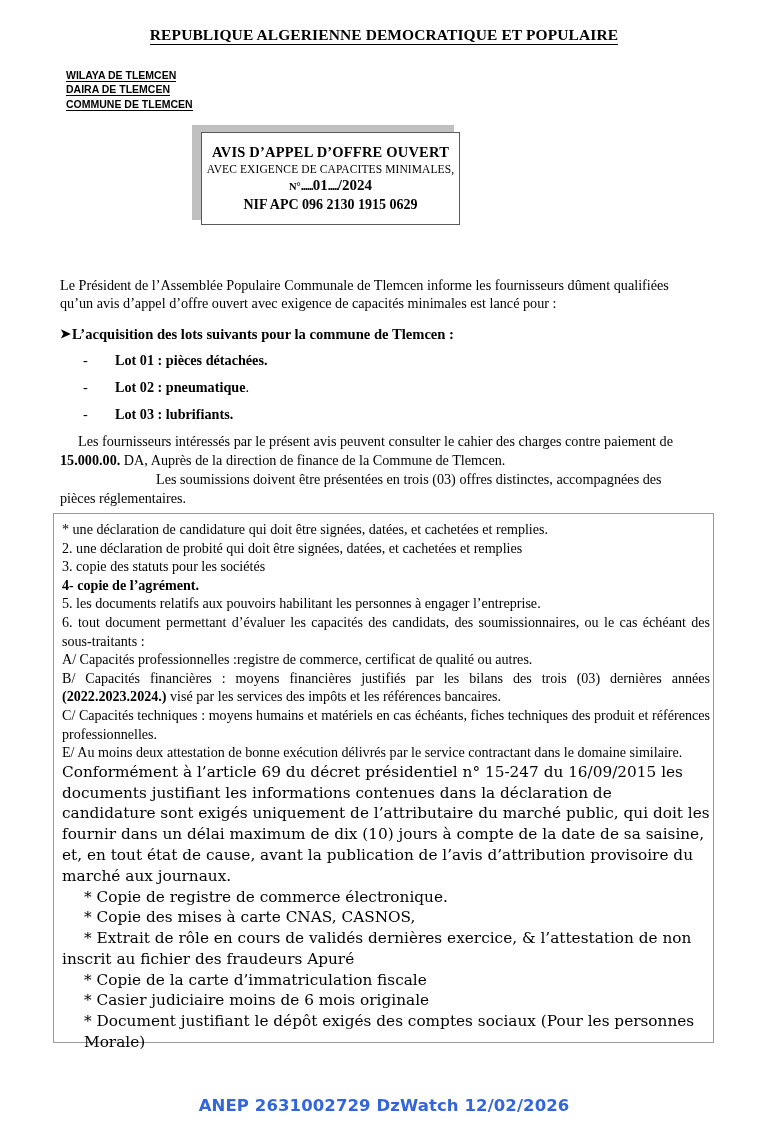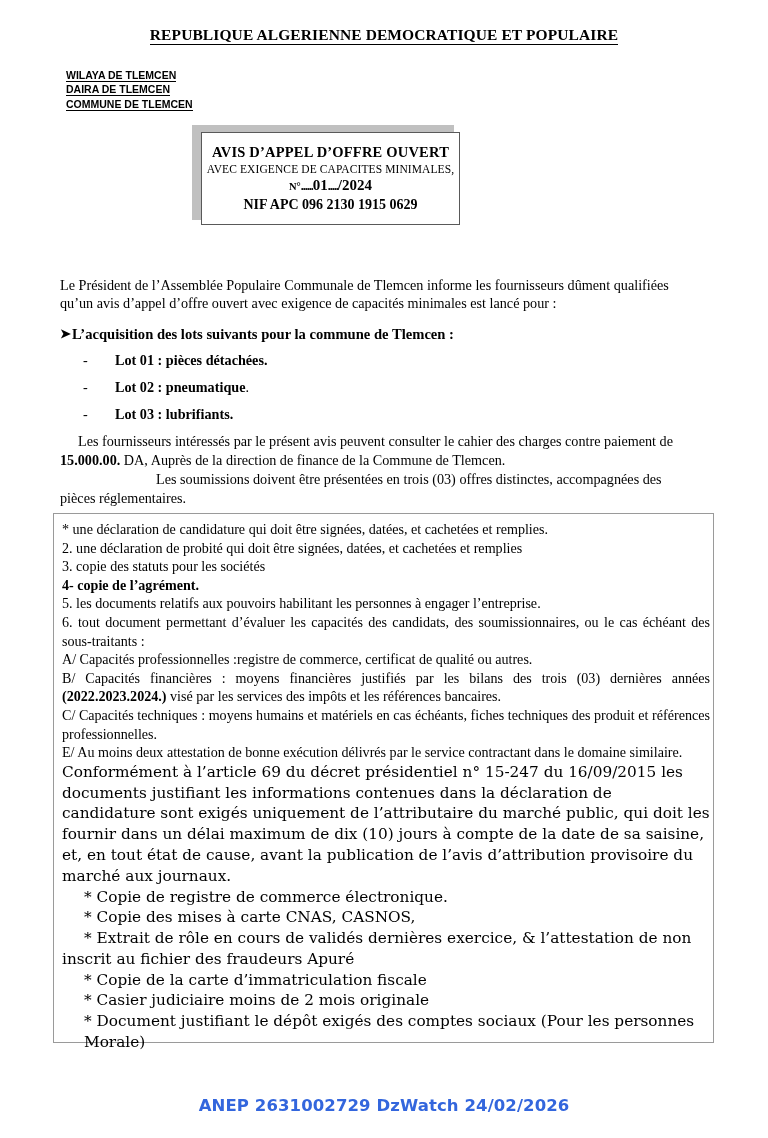--- a/index.html
+++ b/index.html
@@ -292,20 +292,20 @@
       <div class="justify"> C/ Capacités techniques : moyens humains et matériels en cas échéants, fiches techniques des produit et références professionnelles.</div>
       <div class="justify"> E/  Au moins deux attestation de bonne exécution  délivrés par le service contractant dans le domaine similaire.</div>
     </div>
 
     <div class="cb-sans">
       <div>Conformément à l’article 69 du décret présidentiel n° 15-247 du 16/09/2015 les documents justifiant les informations contenues dans la déclaration de candidature sont exigés uniquement de l’attributaire du marché public, qui doit les fournir dans un délai  maximum de dix (10) jours à compte de la date de sa saisine, et, en tout état de cause, avant la publication de l’avis d’attribution provisoire du marché aux journaux.</div>
       <div class="cb-sans-ind">* Copie de registre de commerce électronique.</div>
       <div class="cb-sans-ind">* Copie des mises à carte CNAS, CASNOS,</div>
       <div><span style="padding-left:22px">* Extrait de rôle en cours de validés dernières exercice, &amp; l’attestation de non inscrit au fichier des fraudeurs Apuré</span></div>
       <div class="cb-sans-ind">* Copie de la carte d’immatriculation fiscale</div>
-      <div class="cb-sans-ind">* Casier judiciaire moins de 2 mois originale</div>
+      <div class="cb-sans-ind">* Casier judiciaire moins de 6 mois originale</div>
       <div class="cb-sans-ind">* Document justifiant le dépôt exigés des comptes sociaux (Pour les personnes Morale)</div>
     </div>
   </div>
 
-  <div class="footer">ANEP 2631002729 DzWatch 24/02/2026</div>
+  <div class="footer">ANEP 2631002729 DzWatch 12/02/2026</div>
 
 </div>
 
 </body></html>

